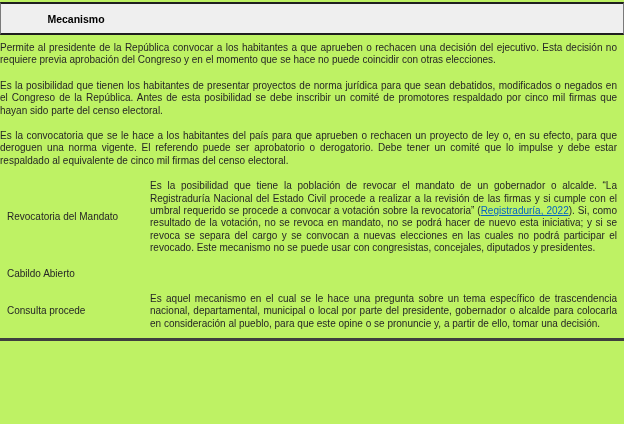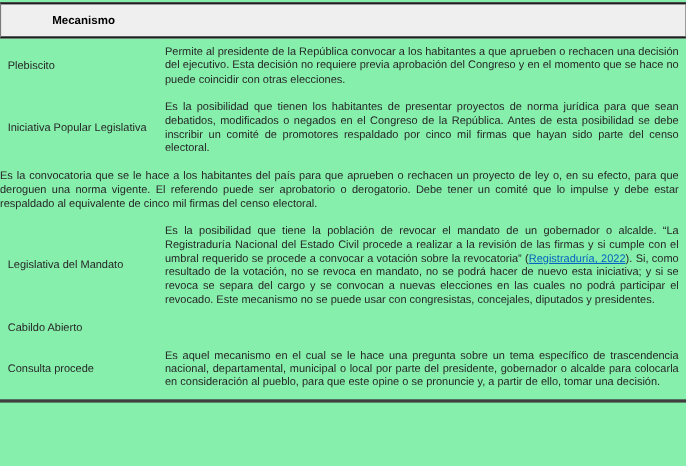--- a/index.html
+++ b/index.html
@@ -1,17 +1,17 @@
 <!DOCTYPE html>
 <html><head>
 <meta charset="utf-8">
 <style>
   html,body { margin:0; padding:0; background:#ffffff; }
   .page {
-    width:624px; height:424px; overflow:hidden; background:#86efac;
+    width:624px; height:424px; overflow:hidden; background:#bef264;
     font-family:"Liberation Sans", sans-serif; color:#262626;
     box-sizing:border-box; padding-top:2px;
   }
   
   .header-row {
     display:flex; align-items:center;
     background:#efefef;
     border-top:2px solid #1f1f1f;
     border-bottom:2px solid #1f1f1f;
     border-left:1px solid #7a7a7a;
@@ -39,35 +39,33 @@
 
 <div class="page">
 
   <div class="header-row">
     <div class="header-cell mech">Mecanismo</div>
   </div>
 
   <div>
 
     <div class="row">
-      <div class="cell-mech">Plebiscito</div>
       <div class="cell-desc">Permite al presidente de la República convocar a los habitantes a que aprueben o rechacen una decisión del ejecutivo. Esta decisión no requiere previa aprobación del Congreso y en el momento que se hace no puede coincidir con otras elecciones.</div>
     </div>
 
     <div class="row">
-      <div class="cell-mech">Iniciativa Popular Legislativa</div>
       <div class="cell-desc">Es la posibilidad que tienen los habitantes de presentar proyectos de norma jurídica para que sean debatidos, modificados o negados en el Congreso de la República. Antes de esta posibilidad se debe inscribir un comité de promotores respaldado por cinco mil firmas que hayan sido parte del censo electoral.</div>
     </div>
 
     <div class="row">
       <div class="cell-desc">Es la convocatoria que se le hace a los habitantes del país para que aprueben o rechacen un proyecto de ley o, en su efecto, para que deroguen una norma vigente. El referendo puede ser aprobatorio o derogatorio. Debe tener un comité que lo impulse y debe estar respaldado al equivalente de cinco mil firmas del censo electoral.</div>
     </div>
 
     <div class="row">
-      <div class="cell-mech">Legislativa del Mandato</div>
+      <div class="cell-mech">Revocatoria del Mandato</div>
       <div class="cell-desc"><span>Es la posibilidad que tiene la población de revocar el mandato de un gobernador o alcalde. “La Registraduría Nacional del Estado Civil procede a realizar a la revisión de las firmas y si cumple con el umbral requerido se procede a convocar a votación sobre la revocatoria” (</span><a>Registraduría, 2022</a><span>). Si, como resultado de la votación, no se revoca en mandato, no se podrá hacer de nuevo esta iniciativa; y si se revoca se separa del cargo y se convocan a nuevas elecciones en las cuales no podrá participar el revocado. Este mecanismo no se puede usar con congresistas, concejales, diputados y presidentes.</span></div>
     </div>
 
     <div class="row">
       <div class="cell-mech">Cabildo Abierto</div>
     </div>
 
     <div class="row">
       <div class="cell-mech">Consulta procede</div>
       <div class="cell-desc">Es aquel mecanismo en el cual se le hace una pregunta sobre un tema específico de trascendencia nacional, departamental, municipal o local por parte del presidente, gobernador o alcalde para colocarla en consideración al pueblo, para que este opine o se pronuncie y, a partir de ello, tomar una decisión.</div>

